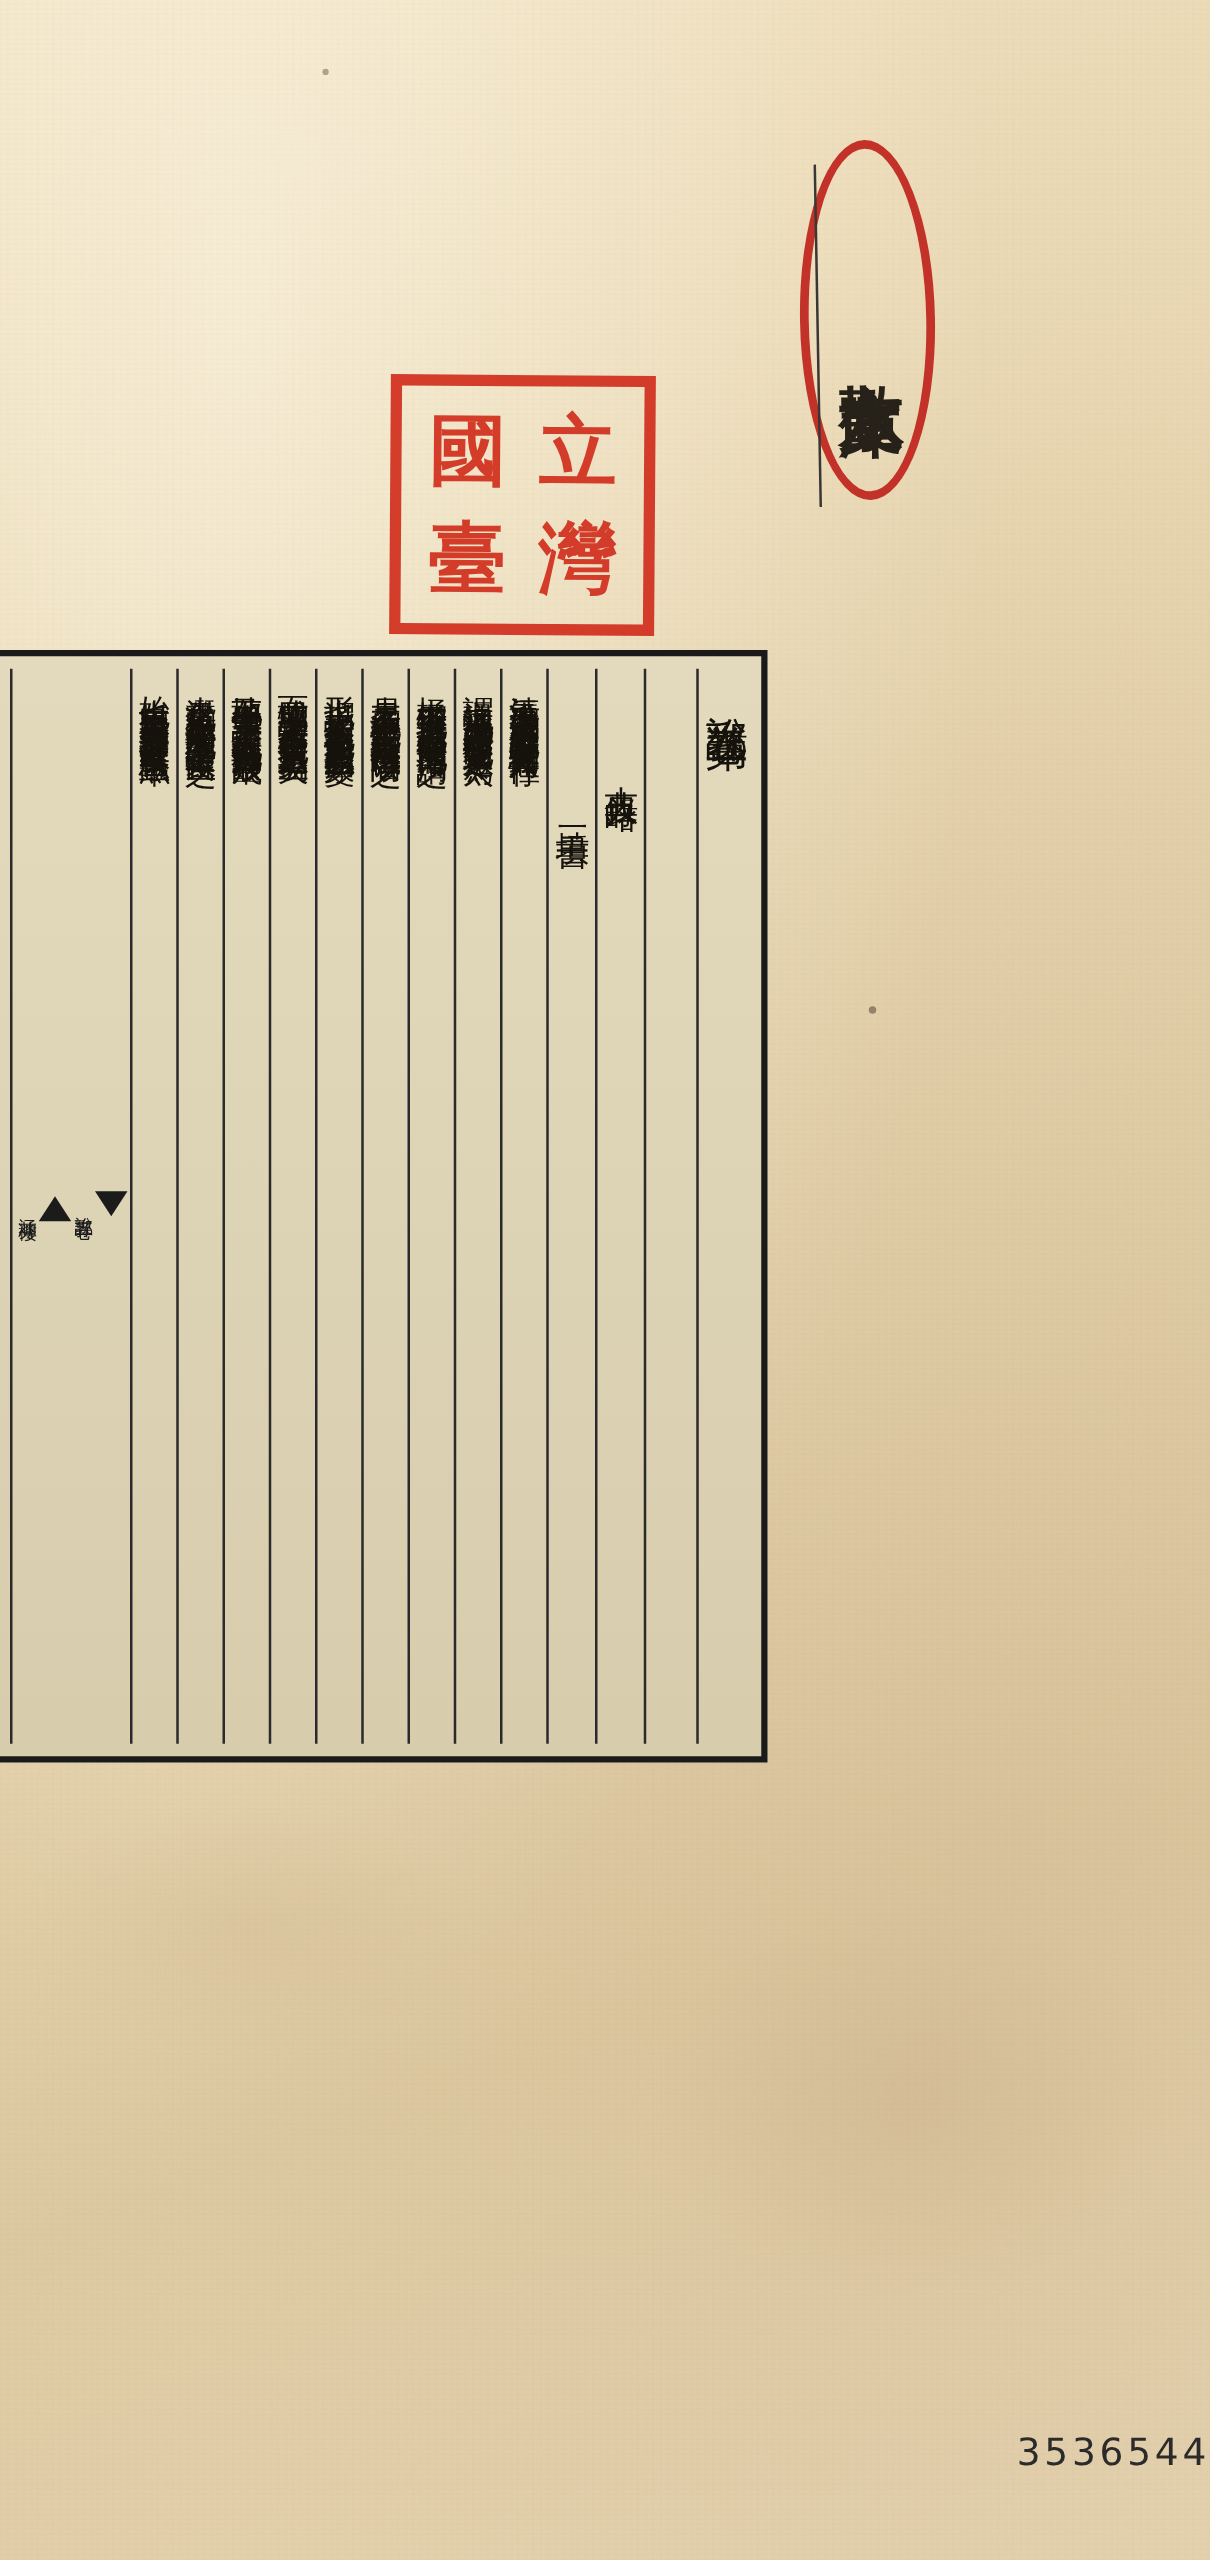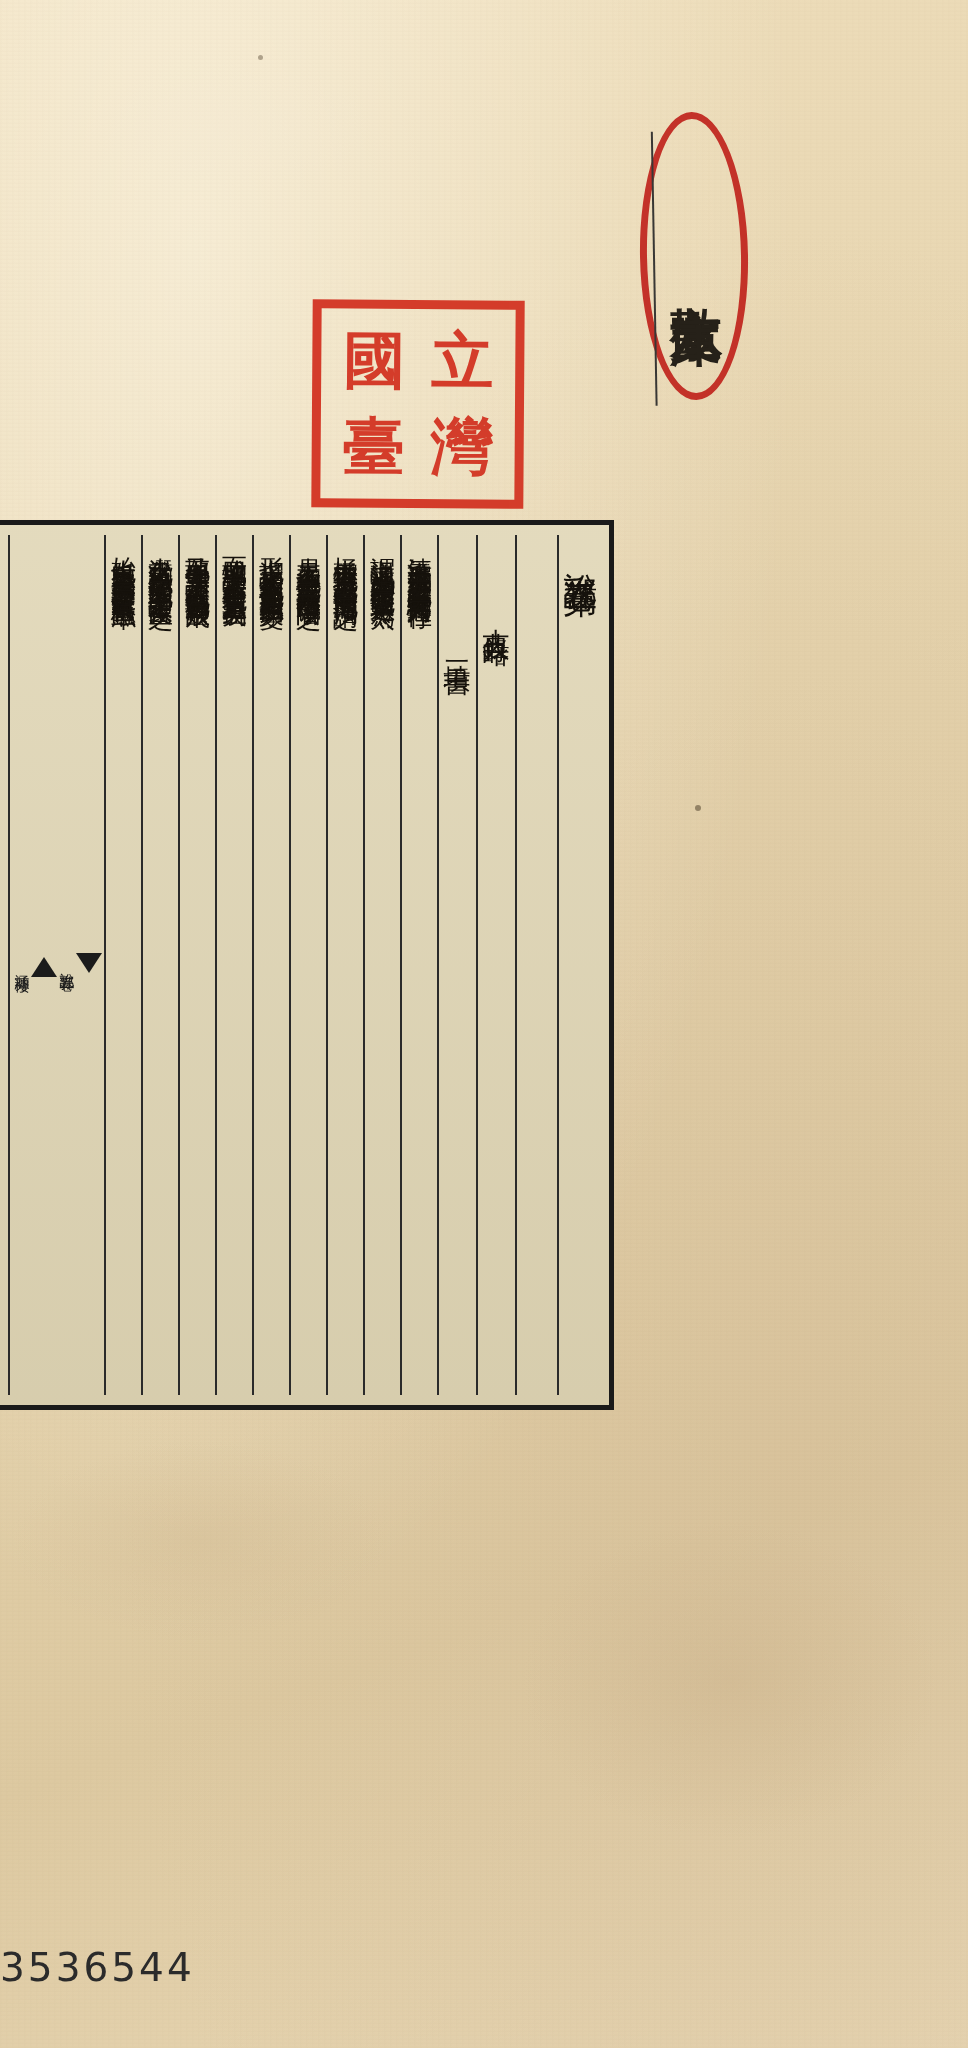--- a/index.html
+++ b/index.html
@@ -171,23 +171,23 @@
   }
   .edge-col .v { writing-mode: vertical-rl; text-orientation: upright; }
   .edge-spacer { flex: 1 1 auto; }
 
   
   .catalog-number {
     position: absolute;
     left: 0;
     right: 0;
     top: 1945px;
-    text-align: left;
+    text-align: right;
     font-family: "DejaVu Sans", sans-serif;
-    font-size: 39px;
+    font-size: 30px;
     letter-spacing: 3px;
     color: #2b2b2b;
   }
 </style>
 </head>
 <body>
 
 <div class="page">
 
   <div class="grain"></div>

